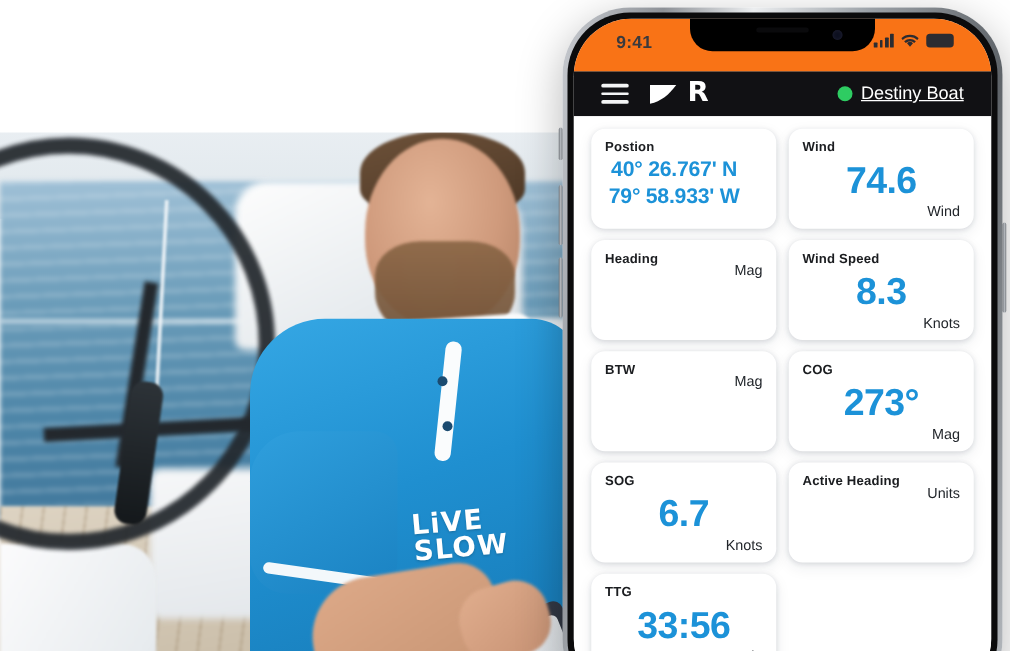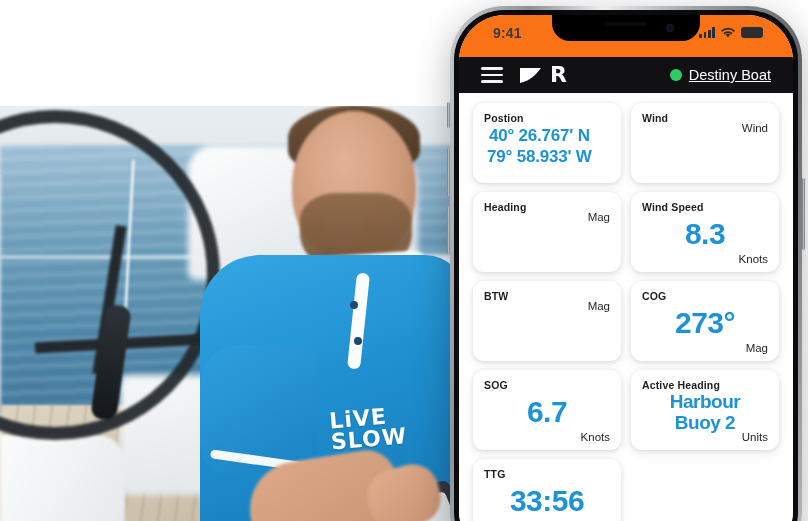--- a/index.html
+++ b/index.html
@@ -292,20 +292,21 @@
 
         <div id="dash">
             <div class="card nounit">
               <div class="card-label">Postion</div>
               <div class="card-value pos">40° 26.767' N
 79° 58.933' W</div>
               <div class="card-unit"></div>
             </div>
             <div class="card">
               <div class="card-label">Wind</div>
+              <div class="card-value">74.6</div>
               <div class="card-unit">Wind</div>
             </div>
             <div class="card">
               <div class="card-label">Heading</div>
               <div class="card-unit">Mag</div>
             </div>
             <div class="card">
               <div class="card-label">Wind Speed</div>
               <div class="card-value">8.3</div>
               <div class="card-unit">Knots</div>
@@ -319,22 +320,20 @@
               <div class="card-value">273°</div>
               <div class="card-unit">Mag</div>
             </div>
             <div class="card">
               <div class="card-label">SOG</div>
               <div class="card-value">6.7</div>
               <div class="card-unit">Knots</div>
             </div>
             <div class="card">
               <div class="card-label">Active Heading</div>
-              <div class="card-value wp">Harbour
-Buoy 2</div>
               <div class="card-unit">Units</div>
             </div>
             <div class="card">
               <div class="card-label">TTG</div>
               <div class="card-value">33:56</div>
               <div class="card-unit">Min</div>
             </div>
           </div>
 
       </div>

